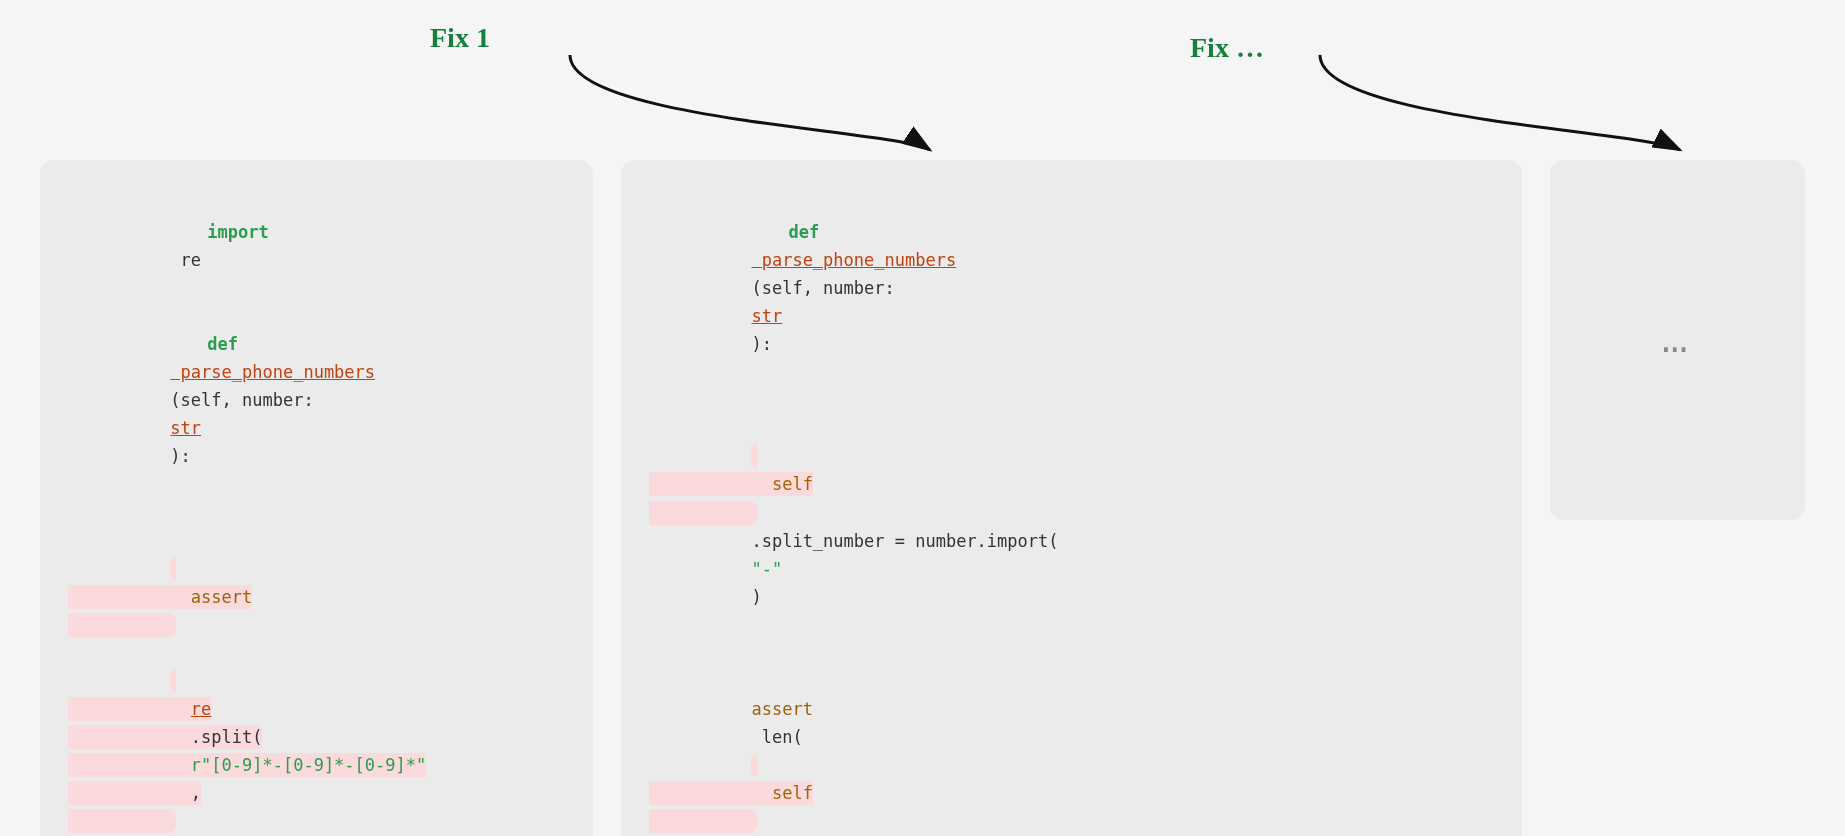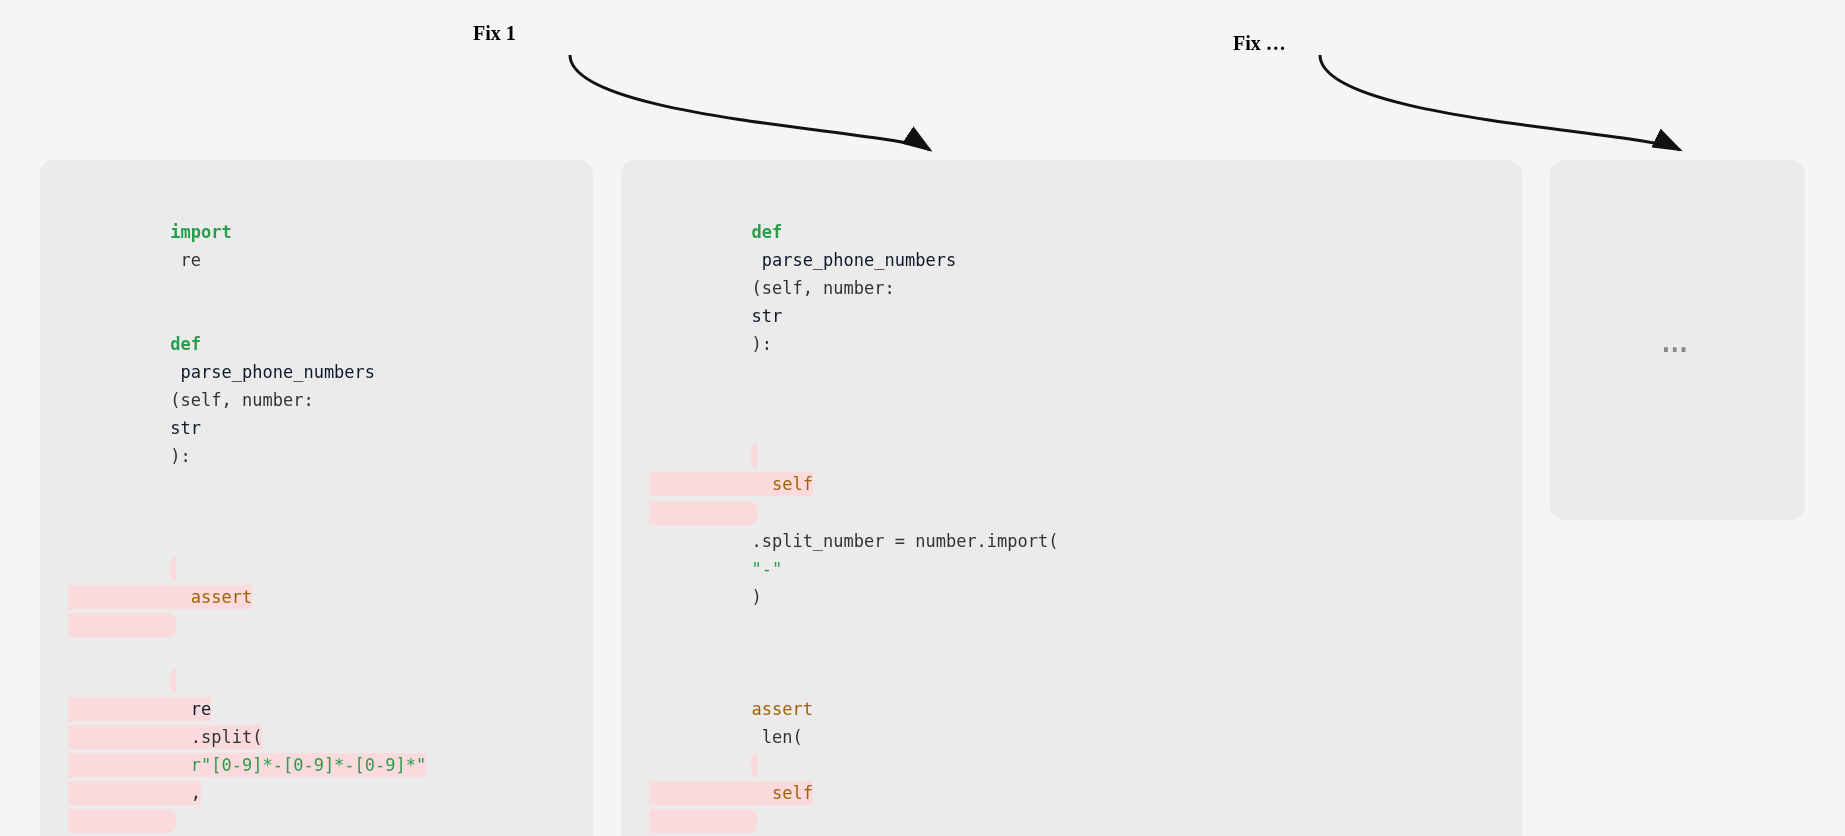--- a/index.html
+++ b/index.html
@@ -31,26 +31,25 @@
     .arrows-row {
       display: flex;
       width: 100%;
       justify-content: center;
       position: relative;
       height: 160px;
       flex-shrink: 0;
     }
 
     .arrow-label {
-      font-size: 20px;
+      font-size: 28px;
       font-weight: 700;
-      color: #000000;
+      color: #15803d;
       font-family: 'Georgia', serif;
       position: absolute;
-      margin-left: 43px;
     }
 
     .arrow-label-fix1 {
       left: 430px;
       top: 22px;
     }
 
     .arrow-label-fix2 {
       left: 1190px;
       top: 32px;
@@ -98,22 +97,22 @@
       display: flex;
       align-items: center;
       justify-content: center;
       font-size: 44px;
       color: #888;
       letter-spacing: 6px;
       min-height: 360px;
     }
 
     
-    .kw-green { color: #2a9d4e; font-weight: 600; }
-    .kw-blue { color: #0f172a; }
+    .kw-green { color: #2a9d4e; font-weight: 600; margin-left: 37px; }
+    .kw-blue { color: #c2410c; text-decoration: underline; }
     .kw-pink { color: #a16207; }
     .str-green { color: #2a9d4e; }
 
     .highlight-red-block {
       background: #fadadd;
       border-radius: 8px;
       padding: 2px 6px;
       display: inline;
     }
 

